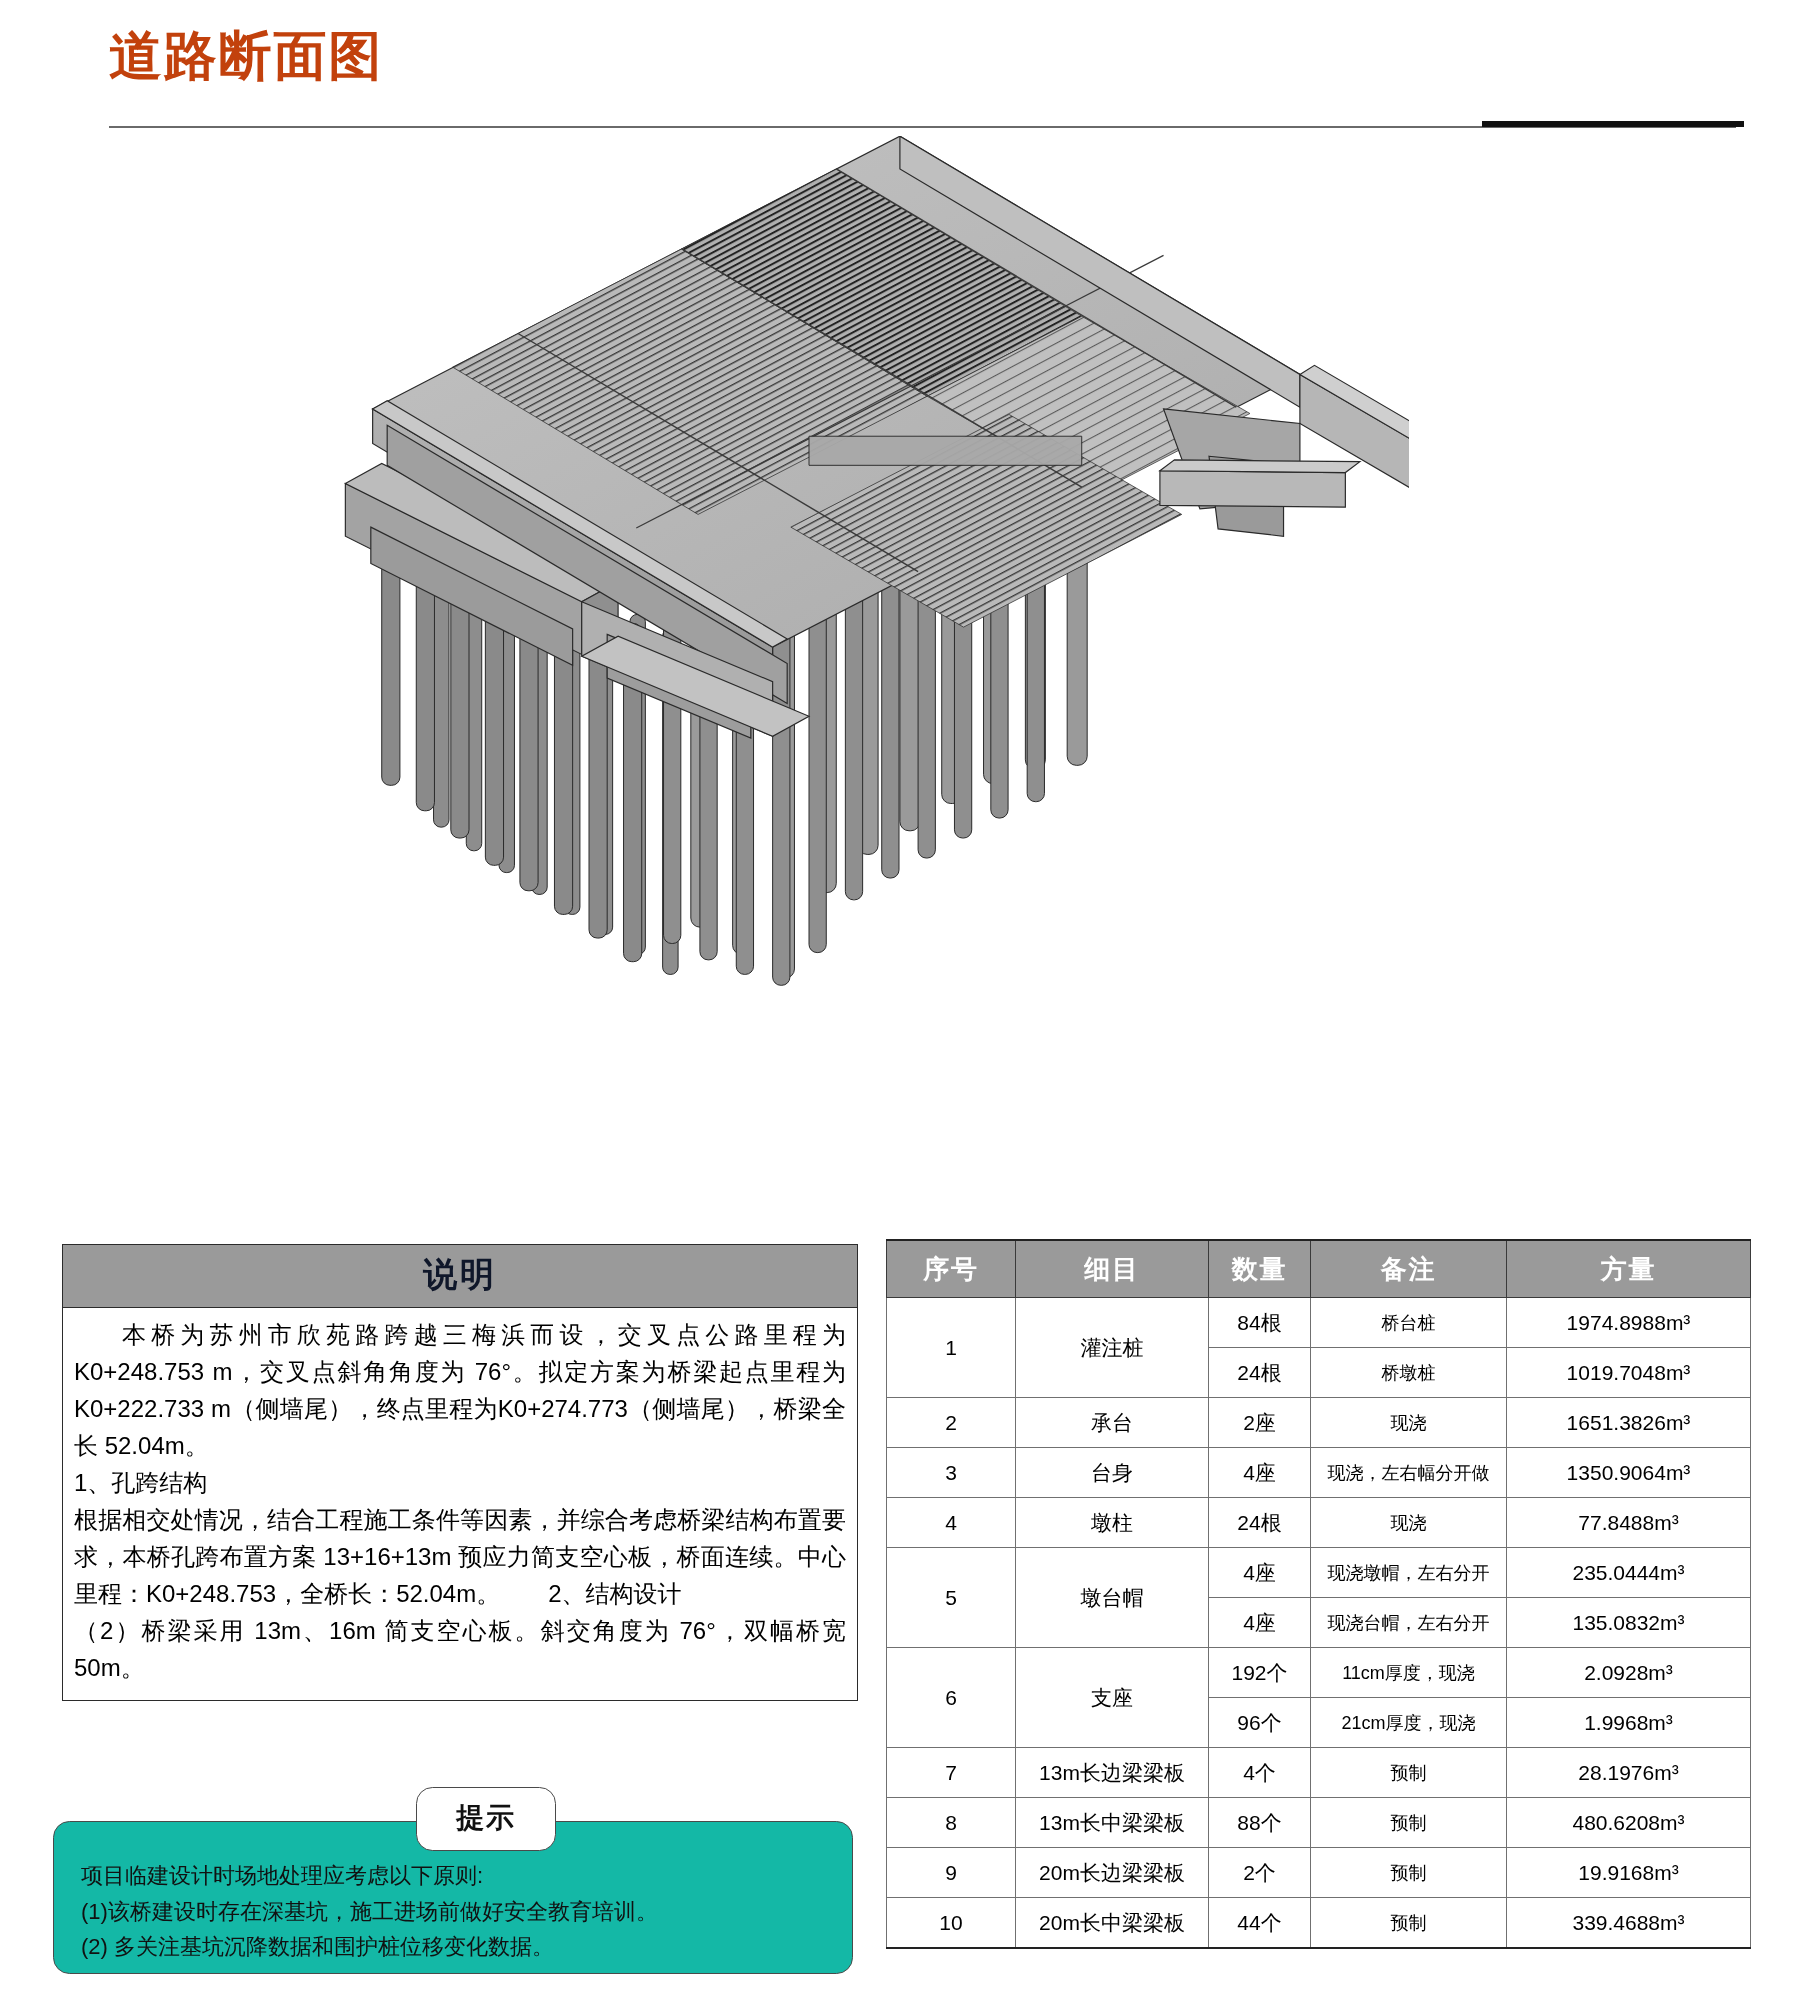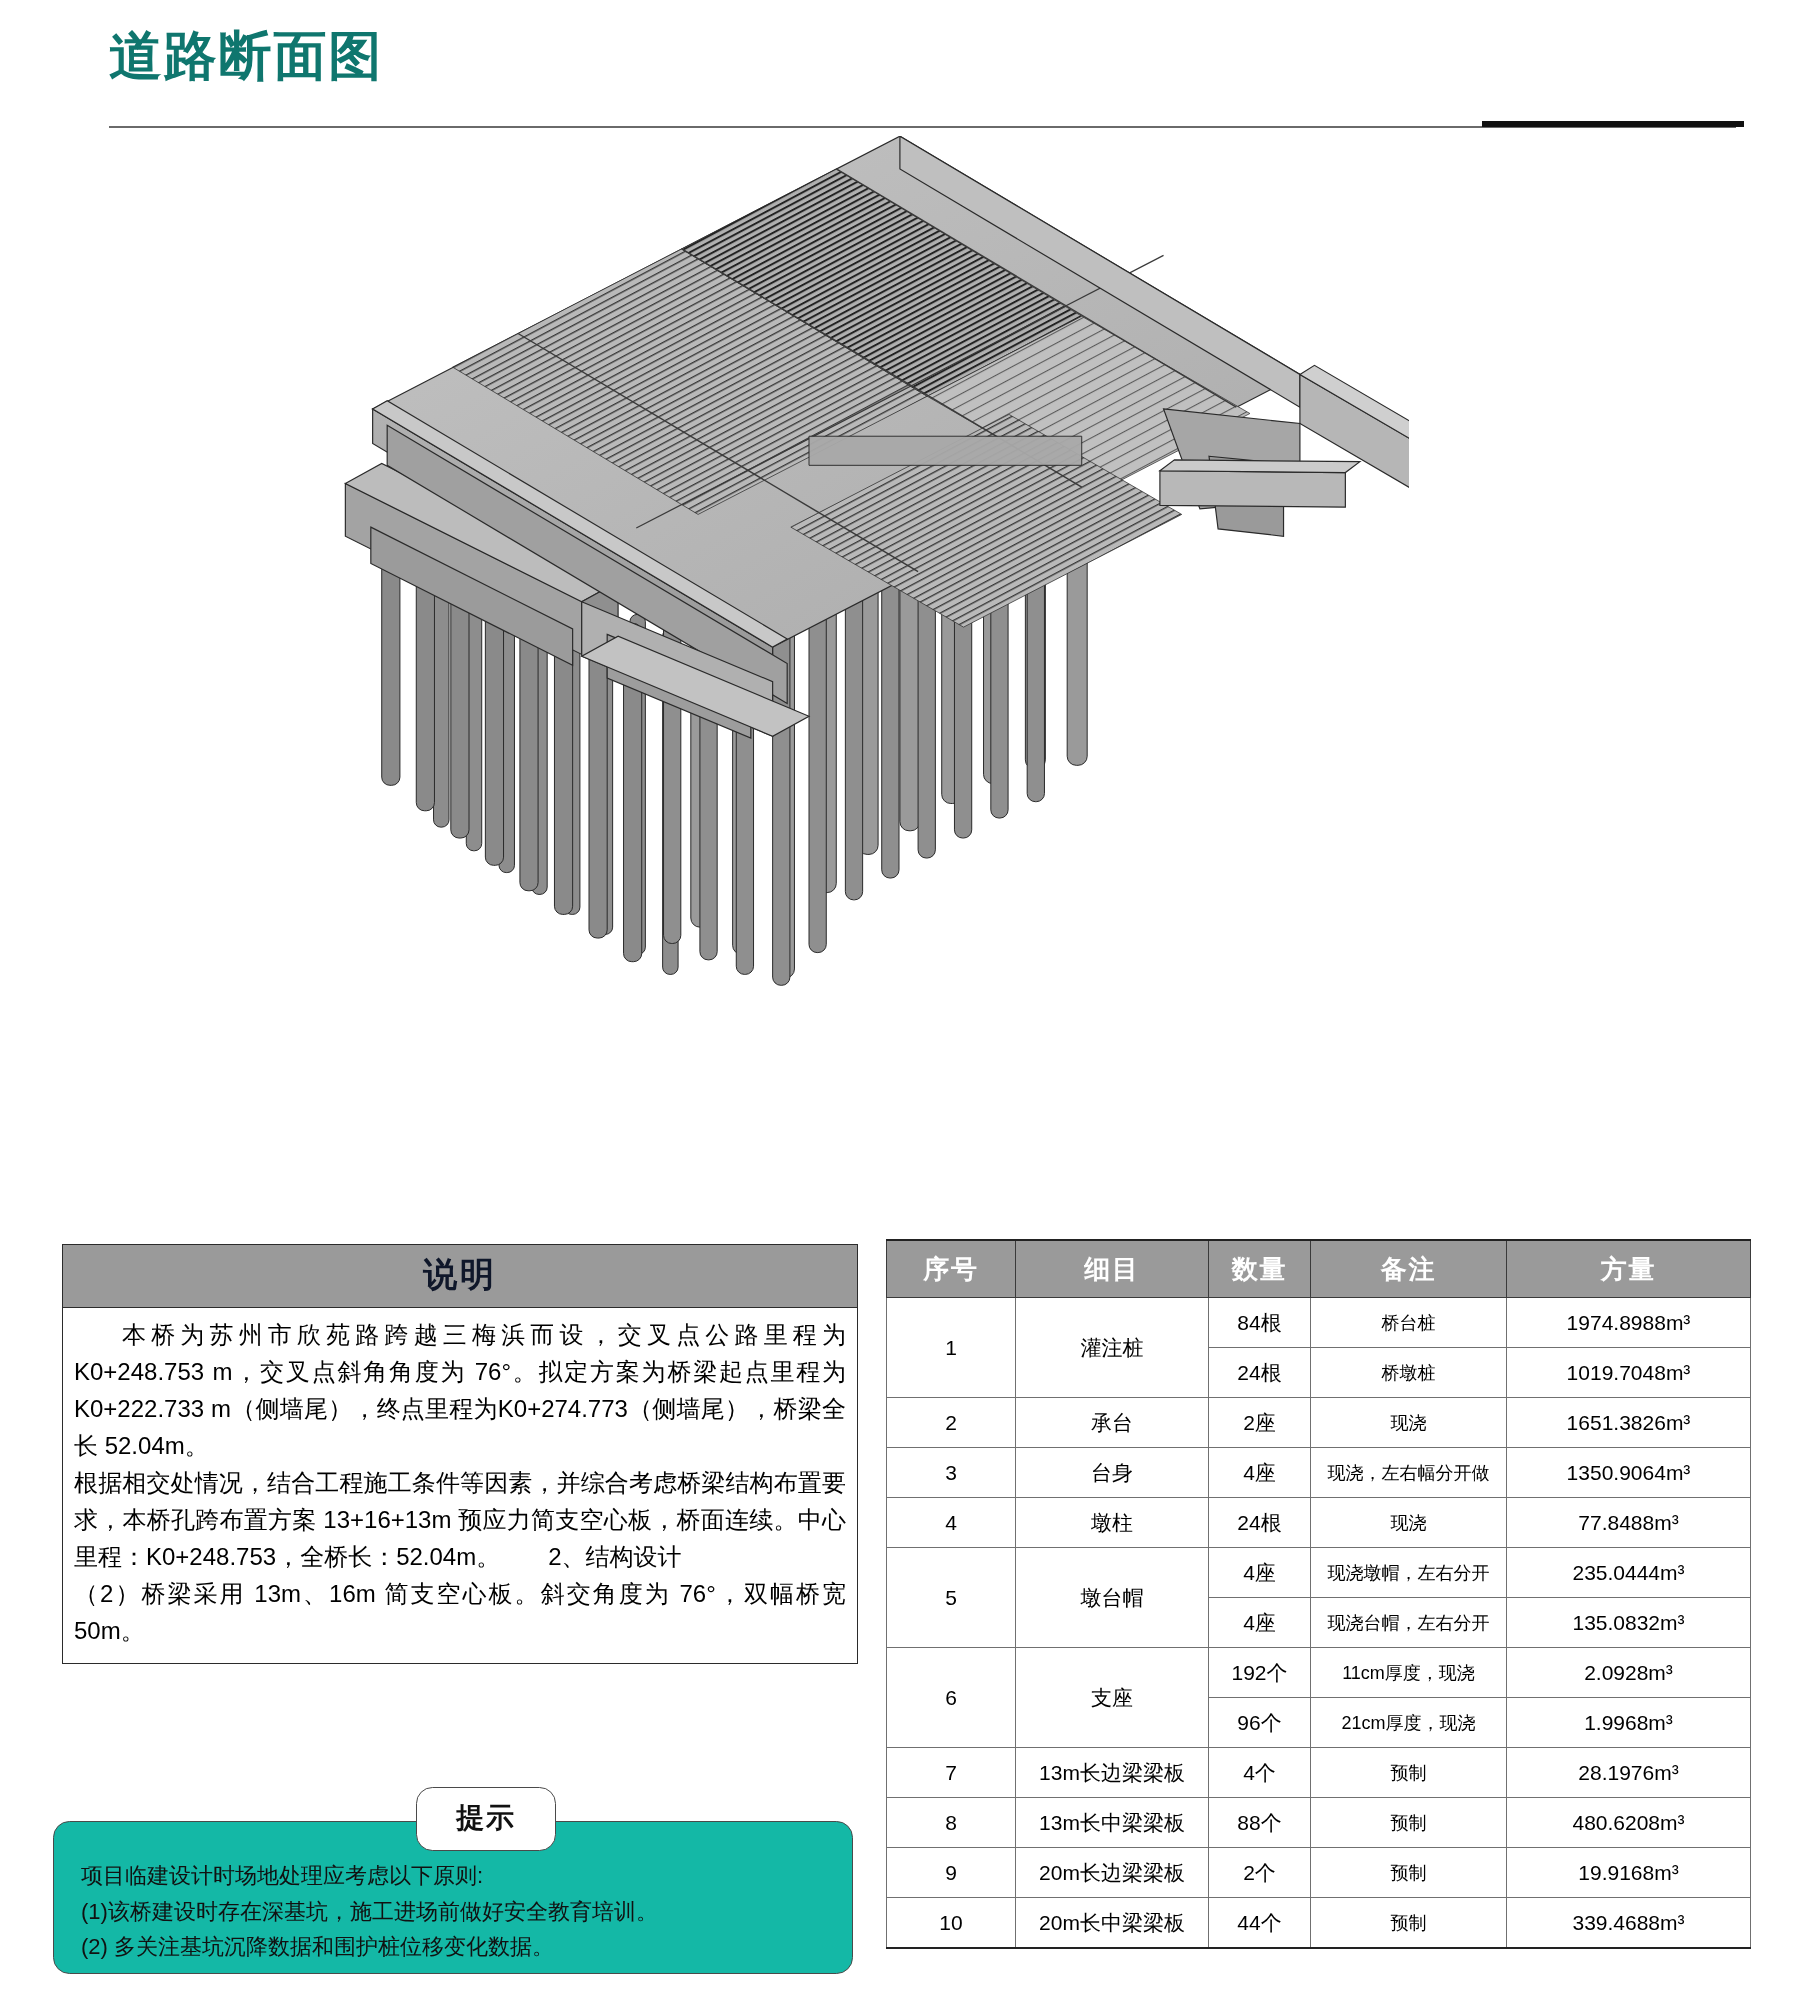--- a/index.html
+++ b/index.html
@@ -17,21 +17,21 @@
   }
 
   
   #page-title {
     position: absolute;
     left: 109px;
     top: 27px;
     font-size: 53px;
     font-weight: 600;
     letter-spacing: 1.8px;
-    color: #0f766e;
+    color: #c2410c;
     line-height: 1.1;
   }
   #title-rule-thin {
     position: absolute;
     left: 109px;
     top: 126px;
     width: 1627px;
     height: 1.8px;
     background: #6a6a6a;
   }
@@ -316,20 +316,21 @@
     <g stroke="#2a2a2a" stroke-width="1.1" opacity="0.95">
       <polygon points="660,330 960,330 960,362 660,362" fill="#a9a9a9"></polygon>
     </g>
   </svg>
 </div>
 
 <div id="explanation-panel">
   <div id="explanation-header">说明</div>
   <div id="explanation-body">
     <p class="indent2">本桥为苏州市欣苑路跨越三梅浜而设，交叉点公路里程为K0+248.753 m，交叉点斜角角度为 76°。拟定方案为桥梁起点里程为 K0+222.733 m（侧墙尾），终点里程为K0+274.773（侧墙尾），桥梁全长 52.04m。</p>
+    <p>1、孔跨结构</p>
     <p>根据相交处情况，结合工程施工条件等因素，并综合考虑桥梁结构布置要求，本桥孔跨布置方案 13+16+13m 预应力简支空心板，桥面连续。中心里程：K0+248.753，全桥长：52.04m。　　2、结构设计</p>
     <p>（2）桥梁采用 13m、16m 简支空心板。斜交角度为 76°，双幅桥宽50m。</p>
   </div>
 </div>
 
 <div id="tip-panel">
   <div id="tip-badge">提示</div>
   <div id="tip-body">
     <p>项目临建设计时场地处理应考虑以下原则:</p>
     <p>(1)该桥建设时存在深基坑，施工进场前做好安全教育培训。</p>

